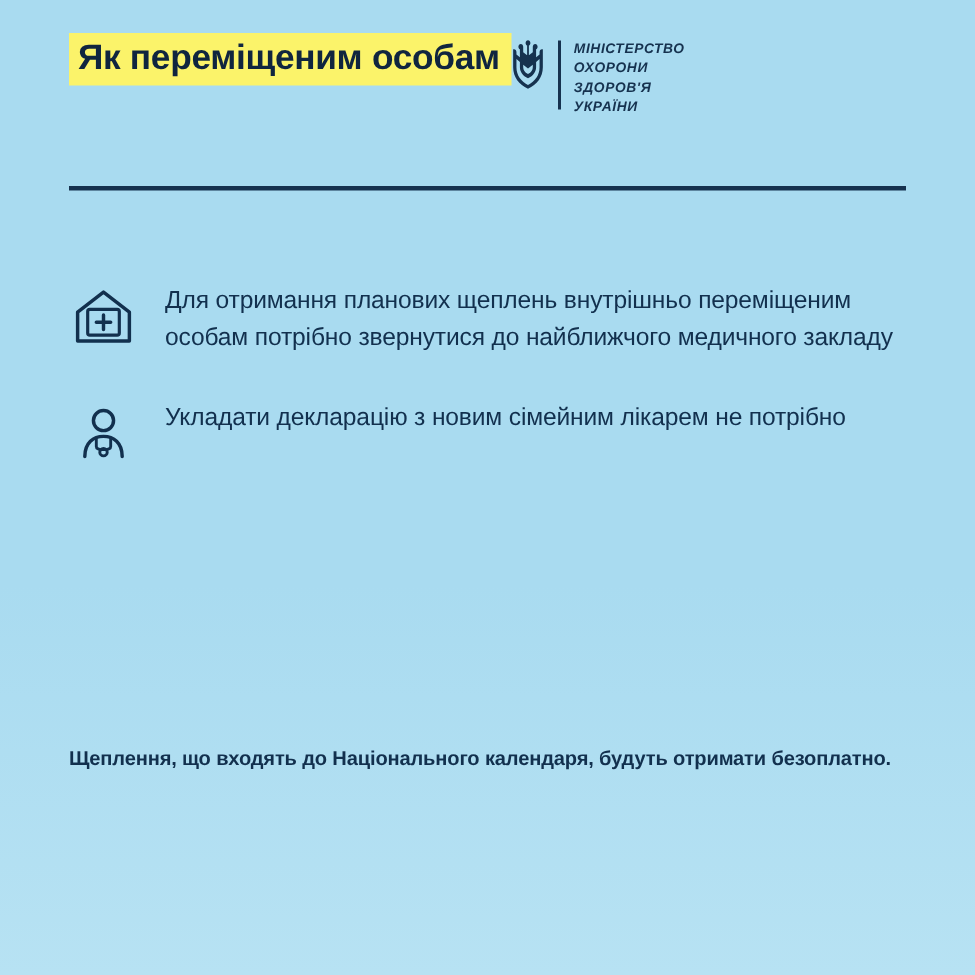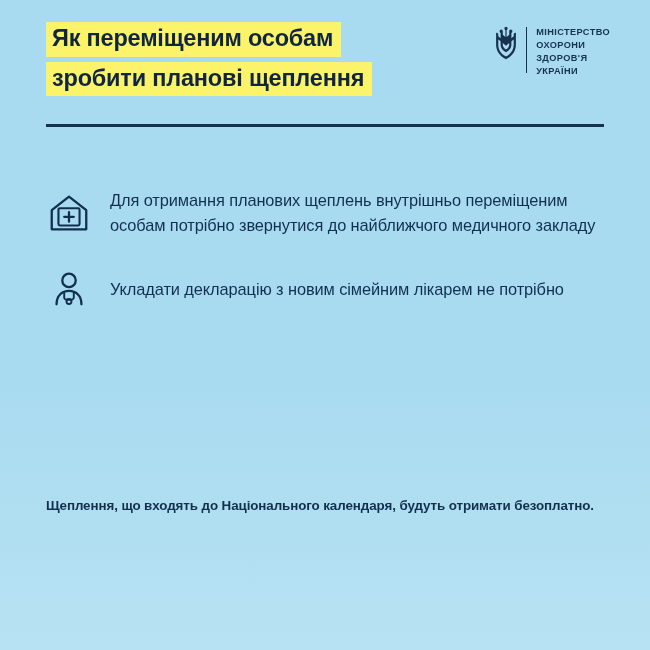--- a/index.html
+++ b/index.html
@@ -23,21 +23,20 @@
   }
 
   
   .header {
     position: absolute;
     top: 0; left: 0; right: 0;
     height: 110px;
     padding: 22px 40px 0 46px;
     box-sizing: border-box;
     display: flex;
-    justify-content: space-between;
     align-items: flex-start;
   }
   .title-block {
     max-width: 430px;
   }
   .title-line {
     display: inline-block;
     background: #fbf36a;
     color: #10253f;
     font-size: 23.5px;
@@ -45,20 +44,21 @@
     line-height: 1.18;
     letter-spacing: -0.2px;
     padding: 3px 8px 4px 6px;
     margin-bottom: 5px;
   }
   .logo {
     display: flex;
     align-items: flex-start;
     gap: 9px;
     padding-top: 4px;
+    font-style: italic;
   }
   .trident {
     width: 22px;
     height: 34px;
     flex: none;
   }
   .logo-divider {
     width: 1.4px;
     height: 46px;
     background: #16324f;
@@ -86,21 +86,21 @@
 
   
   .bullets {
     position: absolute;
     top: 186px;
     left: 46px;
     right: 40px;
   }
   .bullet {
     display: flex;
-    align-items: center;
+    align-items: flex-start;
     gap: 18px;
     margin-bottom: 27px;
   }
   .bullet-icon {
     width: 46px;
     height: 46px;
     flex: none;
     margin-top: 2px;
   }
   .bullet-text {
@@ -128,21 +128,20 @@
   }
 </style>
 </head>
 <body>
 
 <div class="page">
 
   <div class="header">
     <div class="title-block">
       <div class="title-line">Як переміщеним особам</div><br>
-      <div class="title-line">зробити планові щеплення</div>
     </div>
 
     <div class="logo">
       <svg class="trident" viewBox="0 0 22 34">
         <path fill="#16324f" d="M11 0.8c0.9 0 1.6 0.8 1.6 1.8 0 0.8-0.4 1.4-1 1.7v6.6l2.6-2.1V5.2c0-1 0.7-1.8 1.6-1.8s1.6 0.8 1.6 1.8c0 0.8-0.4 1.4-1 1.7v5.3l2.3-1.9V8.6c0-1 0.7-1.8 1.6-1.8 0.2 0 0.4 0 0.6 0.1v11.9c0 6.5-3.9 11.6-9.9 14.4C5 30.4 1.1 25.3 1.1 18.8V6.9c0.2-0.1 0.4-0.1 0.6-0.1 0.9 0 1.6 0.8 1.6 1.8v1.7l2.3 1.9V6.9c-0.6-0.3-1-0.9-1-1.7 0-1 0.7-1.8 1.6-1.8s1.6 0.8 1.6 1.8v3.6l2.6 2.1V4.3c-0.6-0.3-1-0.9-1-1.7 0-1 0.7-1.8 1.6-1.8zM3.3 13.4v5.4c0 5.3 3 9.4 7.7 11.8 4.7-2.4 7.7-6.5 7.7-11.8v-5.4l-2.3 1.9v3.5c0 3.1-1.9 5.6-5.4 7.4-3.5-1.8-5.4-4.3-5.4-7.4v-3.5l-2.3-1.9zm4.5 3.7v1.7c0 1.9 1 3.4 3.2 4.6 2.2-1.2 3.2-2.7 3.2-4.6v-1.7l-3.2 2.6-3.2-2.6z"></path>
       </svg>
       <div class="logo-divider"></div>
       <div class="logo-text">
         <div>МІНІСТЕРСТВО</div>
         <div>ОХОРОНИ</div>

